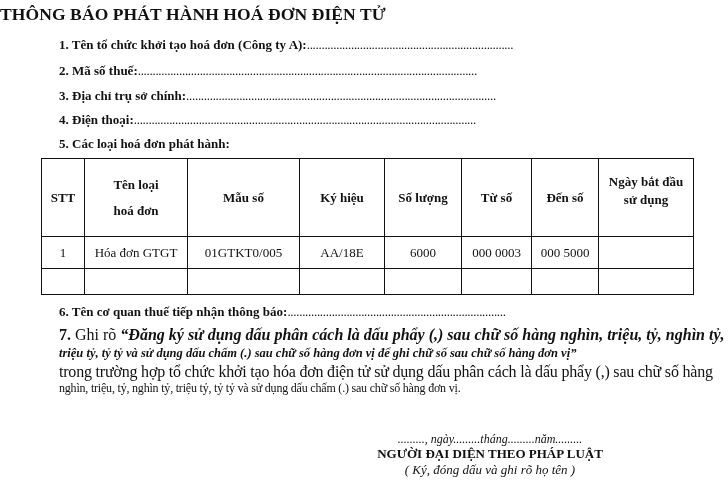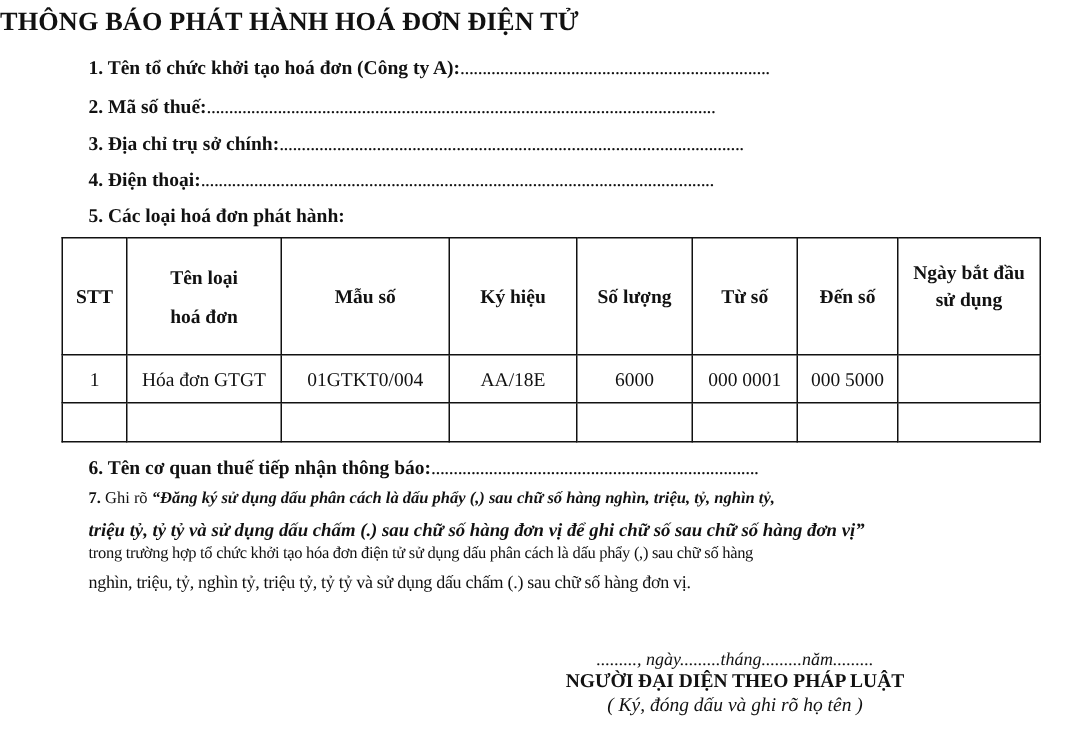--- a/index.html
+++ b/index.html
@@ -53,48 +53,48 @@
     <td style="width:69px" class="hd">Từ số</td>
     <td style="width:66px" class="hd">Đến số</td>
     <td style="width:94px; vertical-align:top; padding-top:14px" class="hd2">
       <div>Ngày bắt đầu</div>
       <div>sử dụng</div>
     </td>
   </tr>
   <tr style="height:32px">
     <td>1</td>
     <td>Hóa đơn GTGT</td>
-    <td>01GTKT0/004</td>
+    <td>01GTKT0/005</td>
     <td>AA/18E</td>
     <td>6000</td>
-    <td>000 0001</td>
+    <td>000 0003</td>
     <td>000 5000</td>
     <td></td>
   </tr>
   <tr style="height:26px">
     <td></td>
     <td></td>
     <td></td>
     <td></td>
     <td></td>
     <td></td>
     <td></td>
     <td></td>
   </tr>
 </tbody>
   </table>
 
 <div class="line" style="top:304px">
   <span>6. Tên cơ quan thuế tiếp nhận thông báo:</span><span class="dots">..........................................................................</span>
 </div>
 
-<div class="note" style="top:326px; font-size:11px">
+<div class="note" style="top:326px; font-size:16px">
   <b>7.</b><span> Ghi rõ </span><i>“Đăng ký sử dụng dấu phân cách là dấu phẩy (,) sau chữ số hàng nghìn, triệu, tỷ, nghìn tỷ,</i>
 </div>
 <div class="note" style="top:346px; font-size:12.5px">
   <i>triệu tỷ, tỷ tỷ và sử dụng dấu chấm (.) sau chữ số hàng đơn vị để ghi chữ số sau chữ số hàng đơn vị”</i>
 </div>
-<div class="note" style="top:363px; font-size:11px; letter-spacing:-0.2px">trong trường hợp tổ chức khởi tạo hóa đơn điện tử sử dụng dấu phân cách là dấu phẩy (,) sau chữ số hàng</div>
+<div class="note" style="top:363px; font-size:16px; letter-spacing:-0.2px">trong trường hợp tổ chức khởi tạo hóa đơn điện tử sử dụng dấu phân cách là dấu phẩy (,) sau chữ số hàng</div>
 <div class="note" style="top:381px; font-size:12px; letter-spacing:-0.2px">nghìn, triệu, tỷ, nghìn tỷ, triệu tỷ, tỷ tỷ và sử dụng dấu chấm (.) sau chữ số hàng đơn vị.</div>
 
 <div class="sig" style="top:432px; font-style:italic; font-size:12px">........., ngày.........tháng.........năm.........</div>
 <div class="sig" style="top:446px; font-weight:bold">NGƯỜI ĐẠI DIỆN THEO PHÁP LUẬT</div>
 <div class="sig" style="top:462px; font-style:italic">( Ký, đóng dấu và ghi rõ họ tên )</div>
 
 </body></html>

